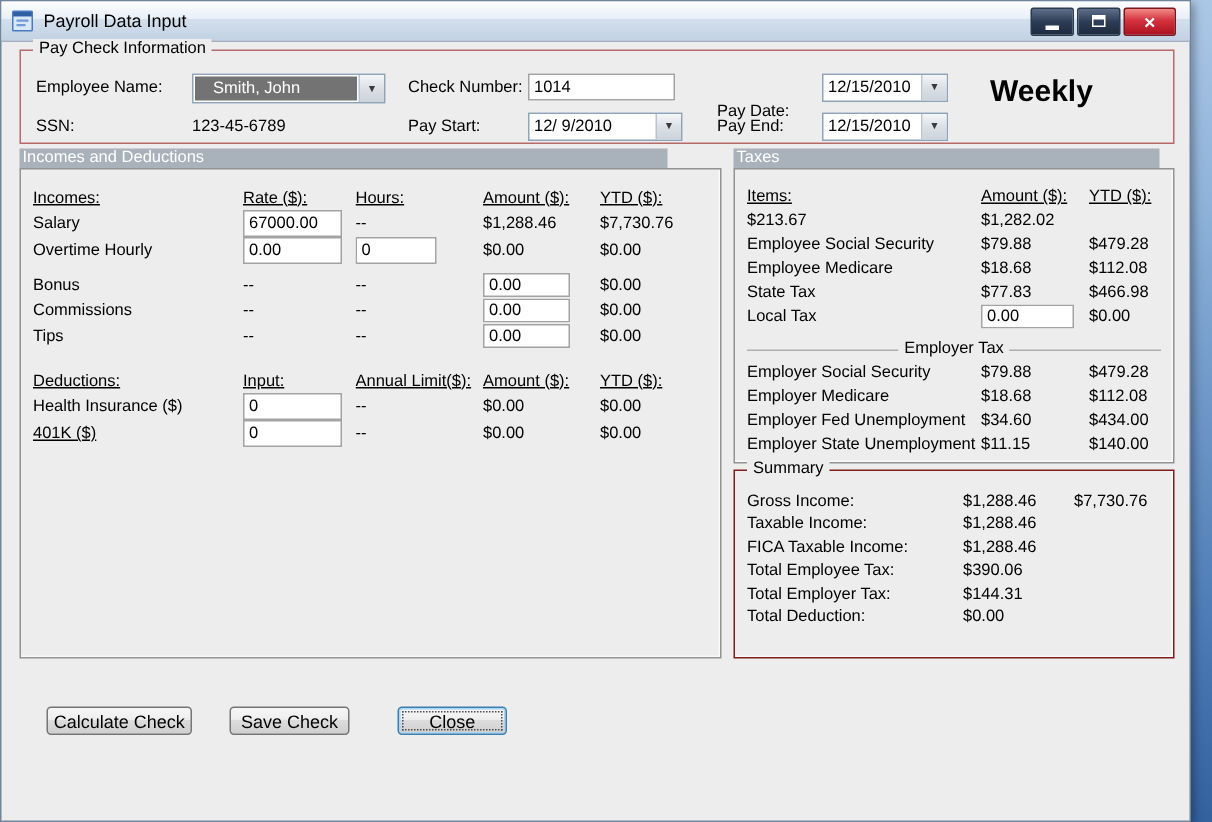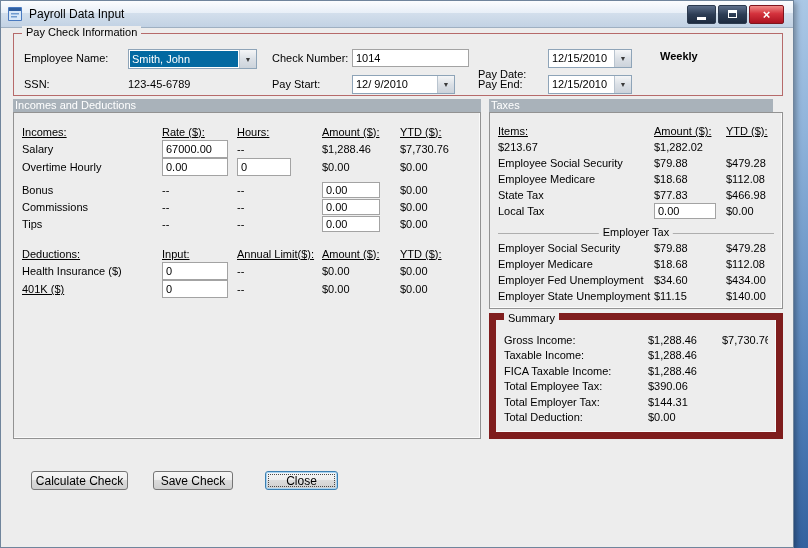--- a/index.html
+++ b/index.html
@@ -27,46 +27,46 @@
     width:29px; height:19px; border:1px solid #2c3a4e; border-radius:2px;
     color:#fff; display:flex; align-items:center; justify-content:center;
     background:linear-gradient(#5d6f8a,#2d3d55 50%,#1e2b3f); cursor:pointer;
   }
   .cap.close { width:35px; background:linear-gradient(#f08a86,#d4323d 45%,#ad1220); border-color:#7d151d; font-size:13px; font-weight:bold; line-height:1; }
   .glyph-min { width:9px; height:3px; background:#fff; margin-top:8px; }
   .glyph-max { width:9px; height:8px; border:1px solid #fff; border-top-width:3px; }
 
   .groupbox { position:absolute; border:1px solid #b66a6a; }
   .groupbox > .glabel { position:absolute; top:-8px; left:8px; background:#ededed; padding:0 4px; white-space:nowrap; }
-  .groupbox.gray { border:7px solid #7f1d1d; box-shadow:inset -1px -1px 0 #fafafa; }
+  .groupbox.gray { border:1px solid #7f1d1d; box-shadow:inset -1px -1px 0 #fafafa; }
 
   .secheader {
     position:absolute; height:13px; background:#a9b2ba; color:#fff;
     font-size:11px; line-height:13px; padding-left:2px; overflow:hidden;
   }
   .panel {
     position:absolute; background:#ededed;
     border:1px solid #929292; box-shadow:inset -1px -1px 0 #fafafa;
   }
   .lbl { position:absolute; white-space:nowrap; }
   .u { text-decoration:underline; }
   .b { font-weight:bold; }
 
   .tb {
     border:1px solid #a3a3a3; background:#fff; height:18px;
     font:11px "Liberation Sans","DejaVu Sans",sans-serif; padding:0 3px; color:#000;
   }
   .tb.small { height:16px; }
-  .w66{width:66px} .w54{width:54px} .w58{width:58px} .w62{width:62px} .w102{width:117px}
+  .w66{width:66px} .w54{width:54px} .w58{width:58px} .w62{width:62px} .w102{width:98px}
 
   .combo,.dtp {
     position:absolute; display:flex; align-items:stretch;
     border:1px solid #8ea4b8; background:#fff;
   }
-  .combo .sel { flex:1; background:#0369a1; color:#fff; margin:1px; padding:0 2px; line-height:16px; white-space:nowrap; overflow:hidden; }
+  .combo .sel { flex:1; background:#737373; color:#fff; margin:1px; padding:0 12px; line-height:16px; white-space:nowrap; overflow:hidden; }
   .dtp .dtp-text { flex:1; padding:0 3px; line-height:17px; white-space:nowrap; overflow:hidden; }
   .dd {
     flex:0 0 17px; display:flex; align-items:center; justify-content:center;
     background:linear-gradient(#f5f6f7,#dbe0e6 50%,#ccd3db); border-left:1px solid #b9c4cf;
     font-size:7px; color:#3a3a3a; cursor:pointer;
   }
 
   .igrid { display:grid; grid-template-columns:140px 75px 85px 78px 1fr; align-items:center; min-height:17px; }
   .tgrid { display:grid; grid-template-columns:156px 72px 1fr; align-items:center; min-height:16px; }
   .sgrid { display:grid; grid-template-columns:144px 74px 1fr; align-items:center; height:15.5px; }
@@ -148,24 +148,24 @@
         <span class="dtp-text">12/15/2010</span>
         <span class="dd">▼</span>
       </div>
 
       <span class="lbl" style="left:464px;top:44px;">Pay End:</span>
       <div class="dtp" style="left:534px;top:41px;width:84px;height:19px;">
         <span class="dtp-text">12/15/2010</span>
         <span class="dd">▼</span>
       </div>
 
-      <span class="lbl b" style="left:646px;top:16px;font-size:11px;">Weekly</span>
-    </div>
-
-    <div class="secheader" style="left:12px;top:98px;width:468px;">Incomes and Deductions</div>
+      <span class="lbl b" style="left:646px;top:16px;font-size:20px;">Weekly</span>
+    </div>
+
+    <div class="secheader" style="left:12px;top:98px;width:432px;">Incomes and Deductions</div>
     <div class="secheader" style="left:488px;top:98px;width:284px;">Taxes</div>
 
     <div class="panel pad" style="left:12px;top:111px;width:468px;height:327px;">
 
       <div class="igrid">
         <span class="u">Incomes:</span>
         <span class="u">Rate ($):</span>
         <span class="u">Hours:</span>
         <span class="u">Amount ($):</span>
         <span class="u">YTD ($):</span>

